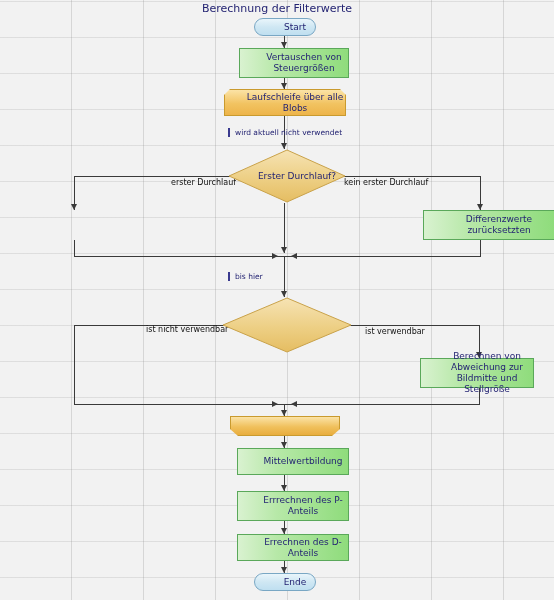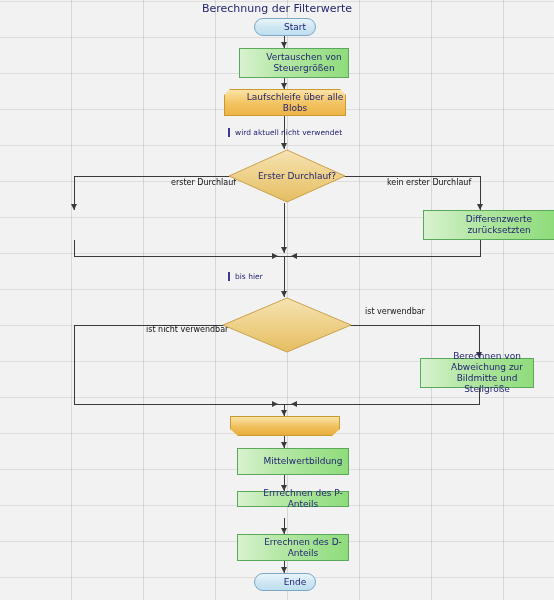--- a/index.html
+++ b/index.html
@@ -150,21 +150,21 @@
   </div>
 
   <div class="node loopend" style="left:230px;top:416px;width:110px;height:20px;">
     <span></span>
   </div>
 
   <div class="node proc" style="left:228px;top:448px;width:112px;height:27px;">
     <span>Mittelwertbildung</span>
   </div>
 
-  <div class="node proc" style="left:228px;top:491px;width:112px;height:16px;">
+  <div class="node proc" style="left:228px;top:491px;width:112px;height:30px;">
     <span>Errrechnen des P-Anteils</span>
   </div>
 
   <div class="node proc" style="left:228px;top:534px;width:112px;height:27px;">
     <span>Errechnen des D-Anteils</span>
   </div>
 
   <div class="node term" style="left:254px;top:573px;width:62px;height:18px;">
     <span>Ende</span>
   </div>
@@ -220,20 +220,20 @@
   <div class="ln lnv" style="left:284px;top:475px;height:16px;"></div>
   <div class="arr" style="left:281px;top:485px;"></div>
 
   <div class="ln lnv" style="left:284px;top:518px;height:16px;"></div>
   <div class="arr" style="left:281px;top:528px;"></div>
 
   <div class="ln lnv" style="left:284px;top:561px;height:12px;"></div>
   <div class="arr" style="left:281px;top:567px;"></div>
 
   <div class="edgelabel" style="left:171px;top:178px;">erster Durchlauf</div>
-  <div class="edgelabel" style="left:344px;top:178px;margin-left:43px;">kein erster Durchlauf</div>
+  <div class="edgelabel" style="left:344px;top:178px;">kein erster Durchlauf</div>
   <div class="edgelabel" style="left:146px;top:325px;">ist nicht verwendbar</div>
-  <div class="edgelabel" style="left:349px;top:307px;padding-left:16px;">ist verwendbar</div>
+  <div class="edgelabel" style="left:349px;top:327px;padding-left:16px;">ist verwendbar</div>
 
   <div class="note" style="left:228px;top:128px;">wird aktuell nicht verwendet</div>
   <div class="note" style="left:228px;top:272px;">bis hier</div>
 
 </div>
 
 </body></html>

